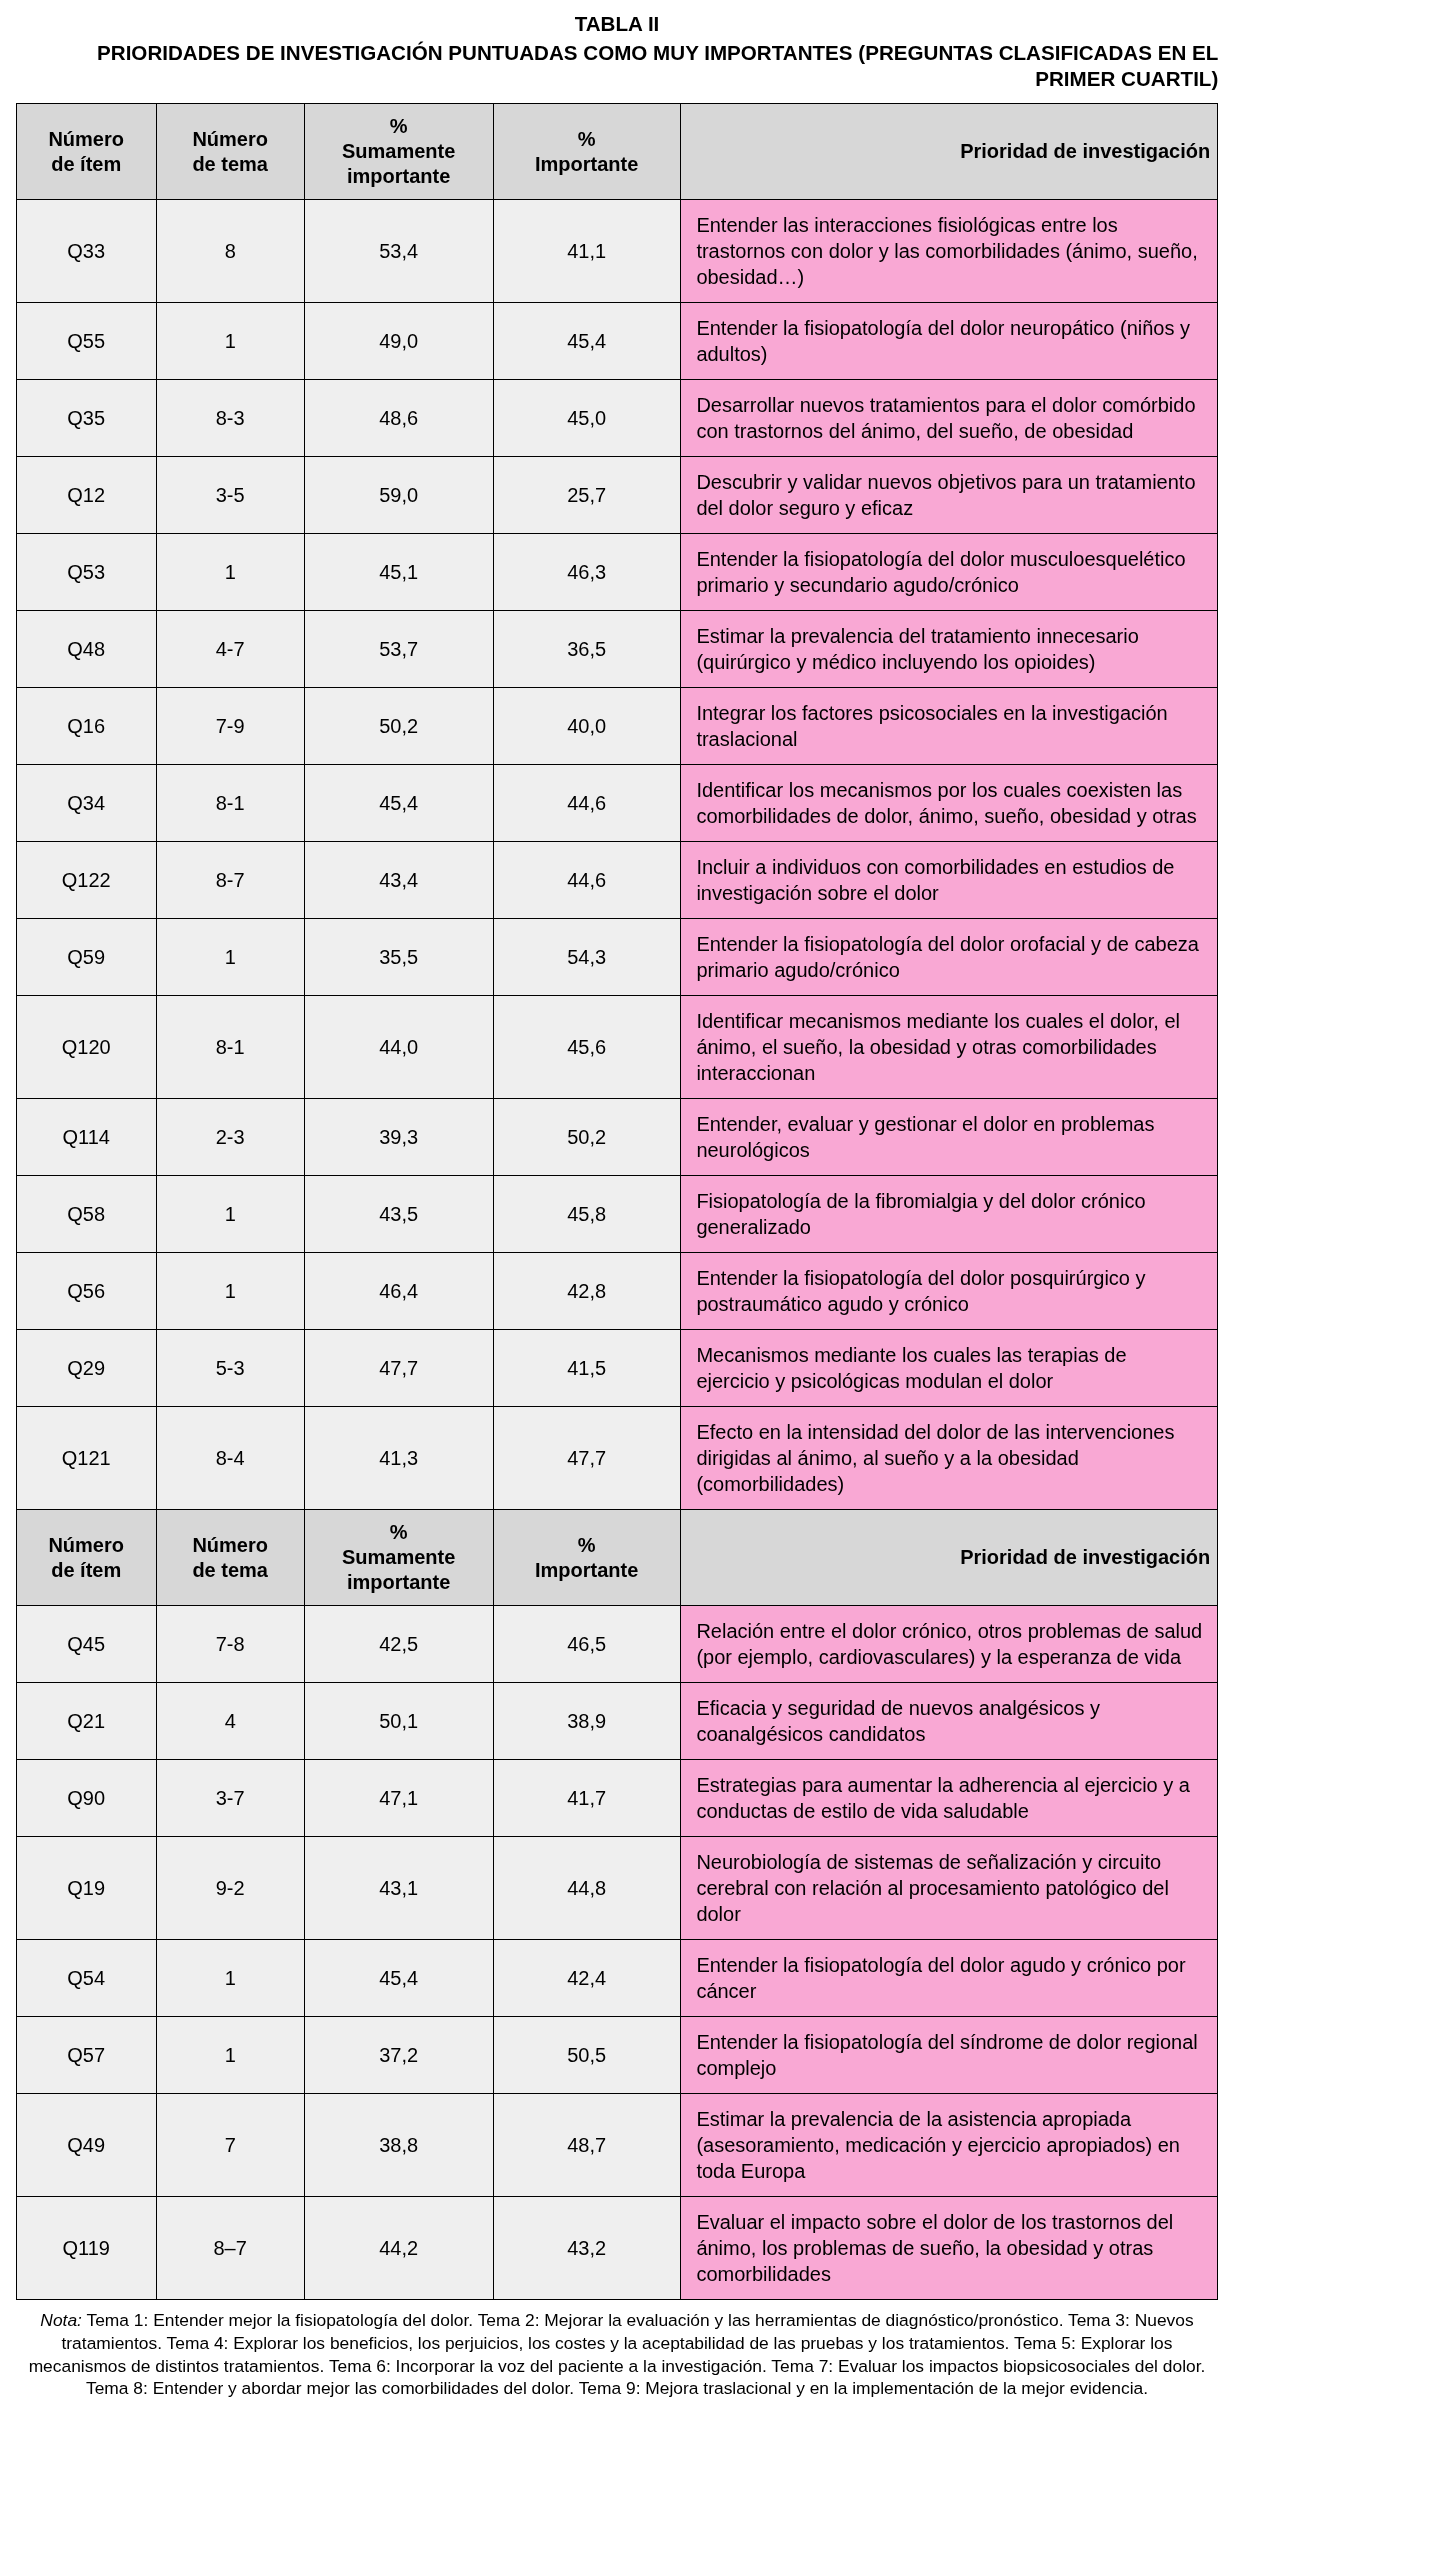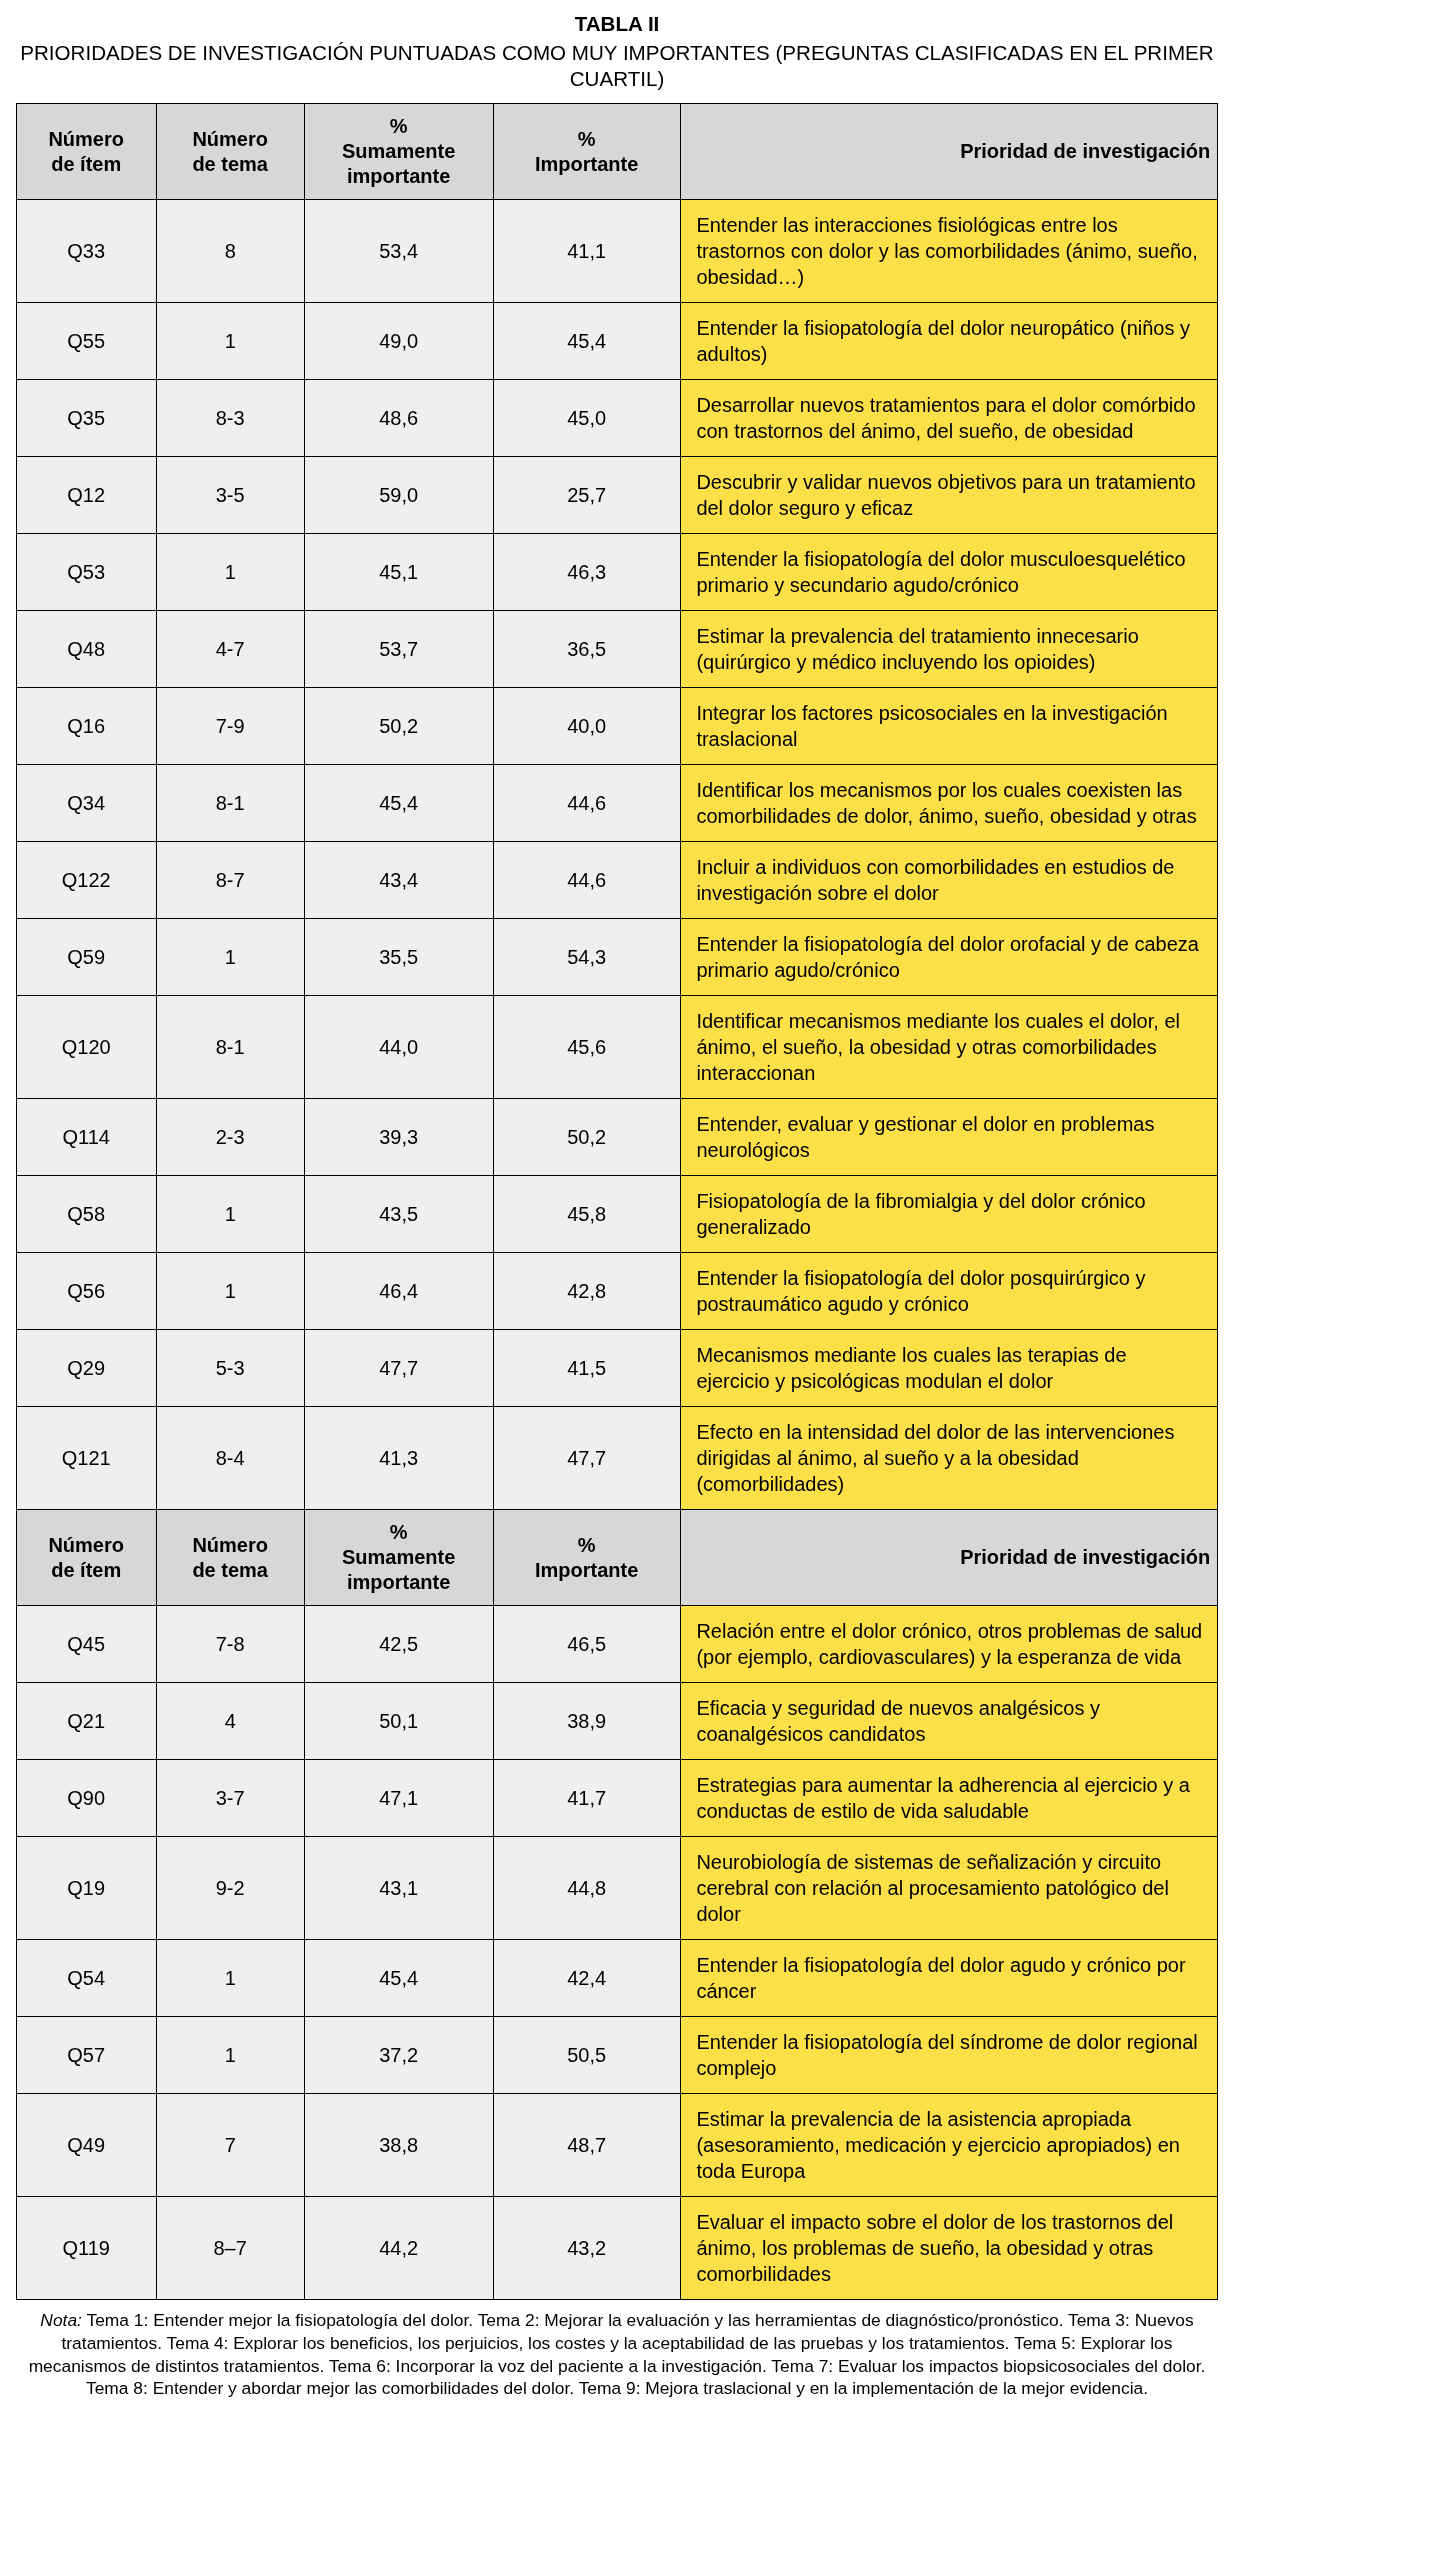--- a/index.html
+++ b/index.html
@@ -19,23 +19,24 @@
     text-align: center;
     margin-bottom: 10px;
   }
   .table-label {
     font-size: 20.6px;
     font-weight: bold;
     line-height: 1.3;
   }
   .table-subtitle {
     font-size: 20.6px;
-    font-weight: normal;
+    font-weight: bold;
     line-height: 1.3;
     margin-top: 1.4px;
+    text-align: right;
   }
   table.priorities {
     width: 100%;
     border-collapse: collapse;
     table-layout: fixed;
   }
   col.c-item { width: 140px; }
   col.c-tema { width: 148px; }
   col.c-sum  { width: 189px; }
   col.c-imp  { width: 187px; }
@@ -62,21 +63,21 @@
     font-size: 20px;
     line-height: 1.3;
     vertical-align: middle;
     padding: 12px 8.5px;
   }
   td.c-item, td.c-tema, td.c-sum, td.c-imp {
     background: #efefef;
     text-align: center;
   }
   td.c-prio {
-    background: #fde047;
+    background: #f9a8d4;
     text-align: left;
     padding-left: 15.7px;
     padding-right: 13px;
   }
   .note {
     font-size: 17.4px;
     line-height: 1.32;
     margin-top: 8.5px;
     text-align: center;
   }

